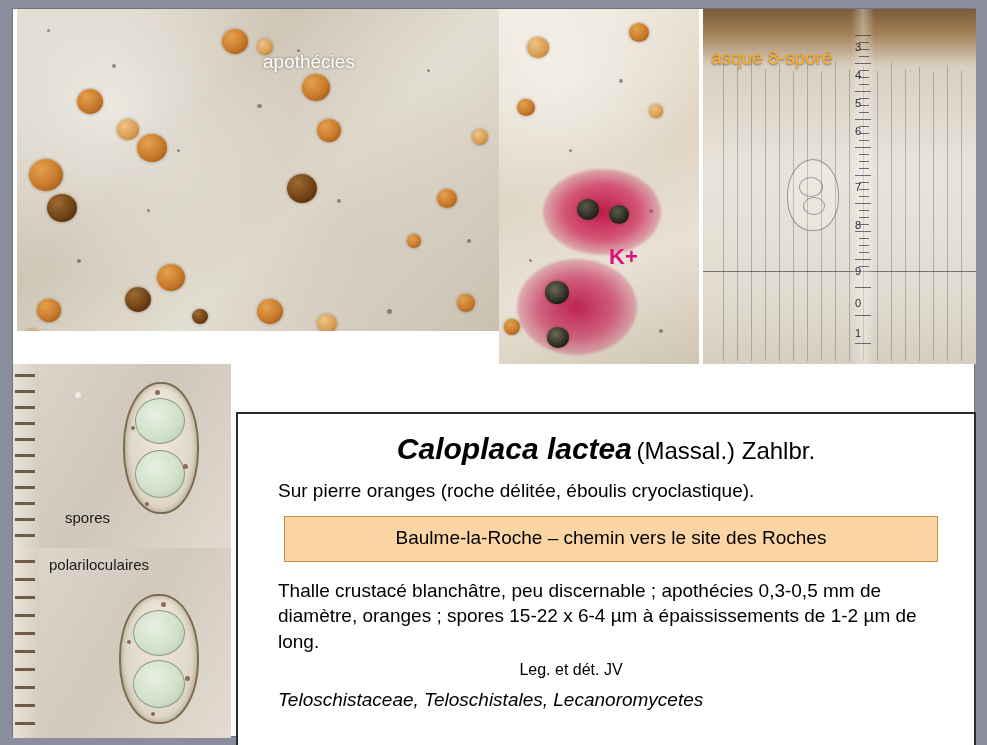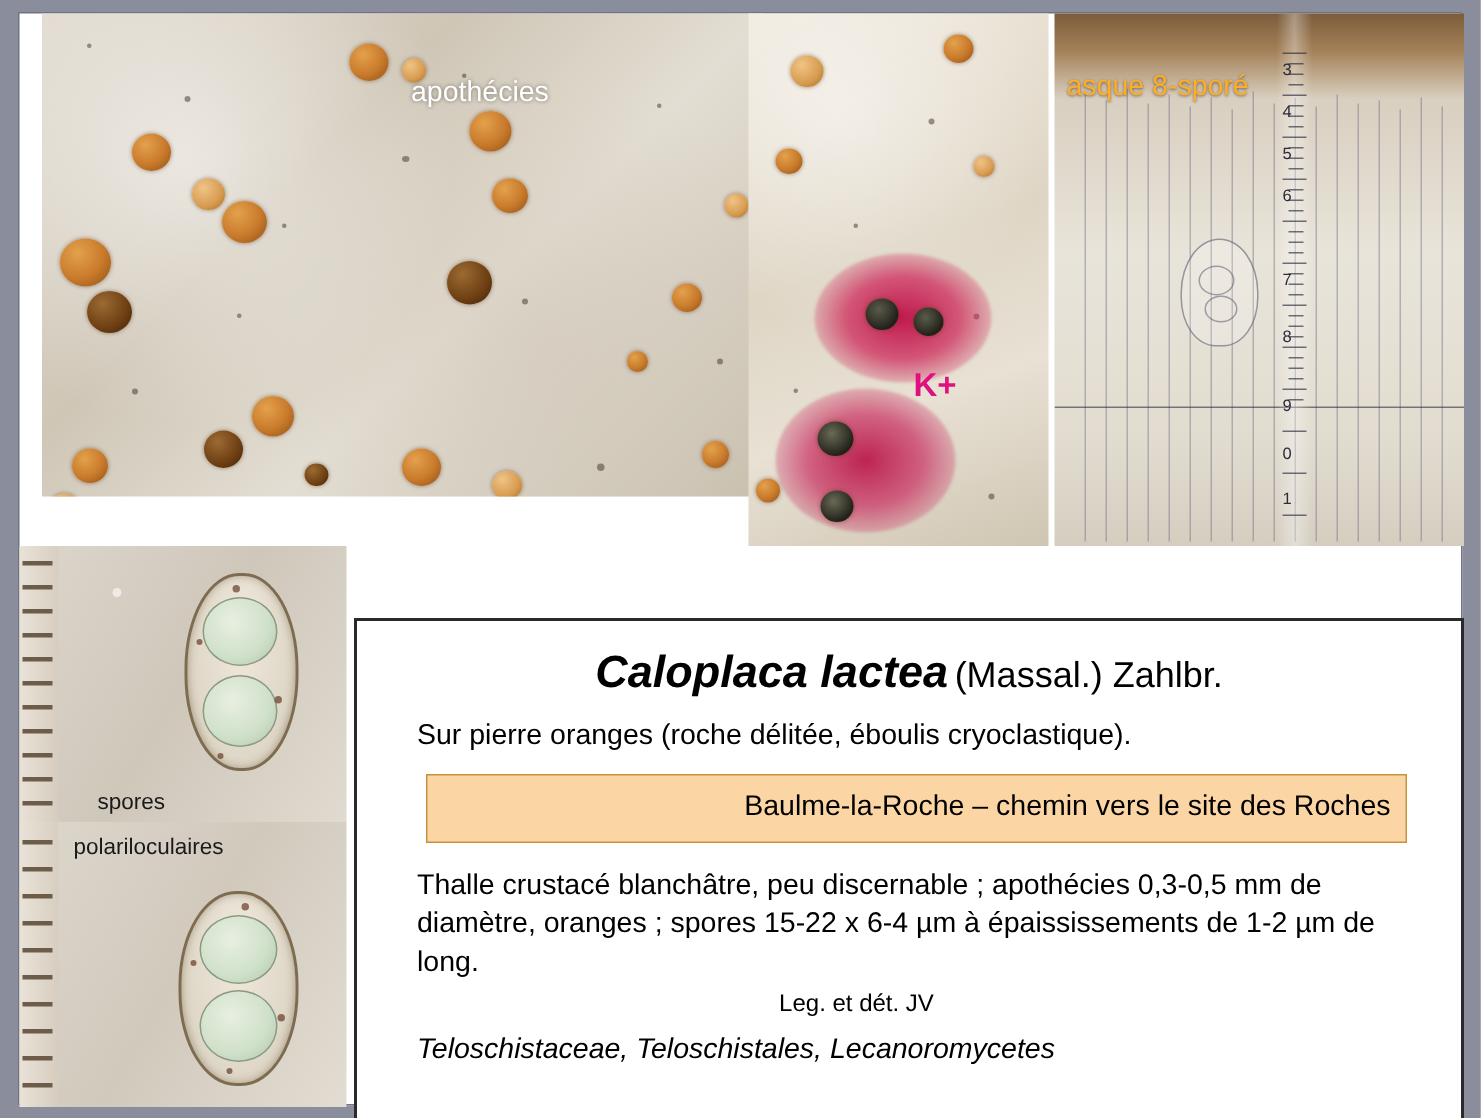--- a/index.html
+++ b/index.html
@@ -32,21 +32,21 @@
     height: 355px;
   }
 
   .photo {
     position: absolute;
     overflow: hidden;
   }
 
   
   .photo-apothecies {
-    left: 15px; top: 0;
+    left: 4px; top: 0;
     width: 482px; height: 322px;
     background:
       radial-gradient(circle at 20% 30%, rgba(255,255,255,0.55), rgba(255,255,255,0) 40%),
       radial-gradient(circle at 70% 70%, rgba(210,200,185,0.6), rgba(210,200,185,0) 45%),
       linear-gradient(135deg, #ded7cb 0%, #cfc6b6 35%, #e3ded3 60%, #c8bfae 100%);
   }
   .speckle {
     position: absolute;
     border-radius: 50%;
     background: rgba(60,50,45,0.5);
@@ -219,21 +219,20 @@
     margin: 14px 18px 0 28px;
     background: #fbd6a4;
     border: 1px solid #c8913f;
     padding: 8px 10px 10px 10px;
     text-align: center;
   }
   .locality-line {
     font-size: 19px;
     color: #000;
     line-height: 1.35;
-    text-align: right;
   }
   .description {
     font-size: 19px;
     color: #000;
     margin: 16px 10px 0 22px;
     line-height: 1.35;
   }
   .legit {
     font-size: 16px;
     color: #000;
@@ -415,21 +414,21 @@
       <div class="side-tick" style="top:170px;"></div>
     </div>
     <div class="spore-body" style="left:110px;top:18px;width:72px;height:128px;"></div>
     <div class="spore-loc" style="left:122px;top:34px;width:48px;height:44px;"></div>
     <div class="spore-loc" style="left:122px;top:86px;width:48px;height:46px;"></div>
     <div class="spore-dot" style="left:142px;top:26px;width:5px;height:5px;"></div>
     <div class="spore-dot" style="left:118px;top:62px;width:4px;height:4px;"></div>
     <div class="spore-dot" style="left:170px;top:100px;width:5px;height:5px;"></div>
     <div class="spore-dot" style="left:132px;top:138px;width:4px;height:4px;"></div>
     <div class="speckle" style="left:62px;top:28px;width:6px;height:6px;background:rgba(255,255,255,0.6);"></div>
-    <div class="img-label small-dark" style="left:52px;top:162px;">spores</div>
+    <div class="img-label small-dark" style="left:52px;top:145px;">spores</div>
   </div>
 
   <div class="photo photo-polariloc">
     <div class="side-ruler">
       <div class="side-tick" style="top:12px;"></div>
       <div class="side-tick" style="top:30px;"></div>
       <div class="side-tick" style="top:48px;"></div>
       <div class="side-tick" style="top:66px;"></div>
       <div class="side-tick" style="top:84px;"></div>
       <div class="side-tick" style="top:102px;"></div>

